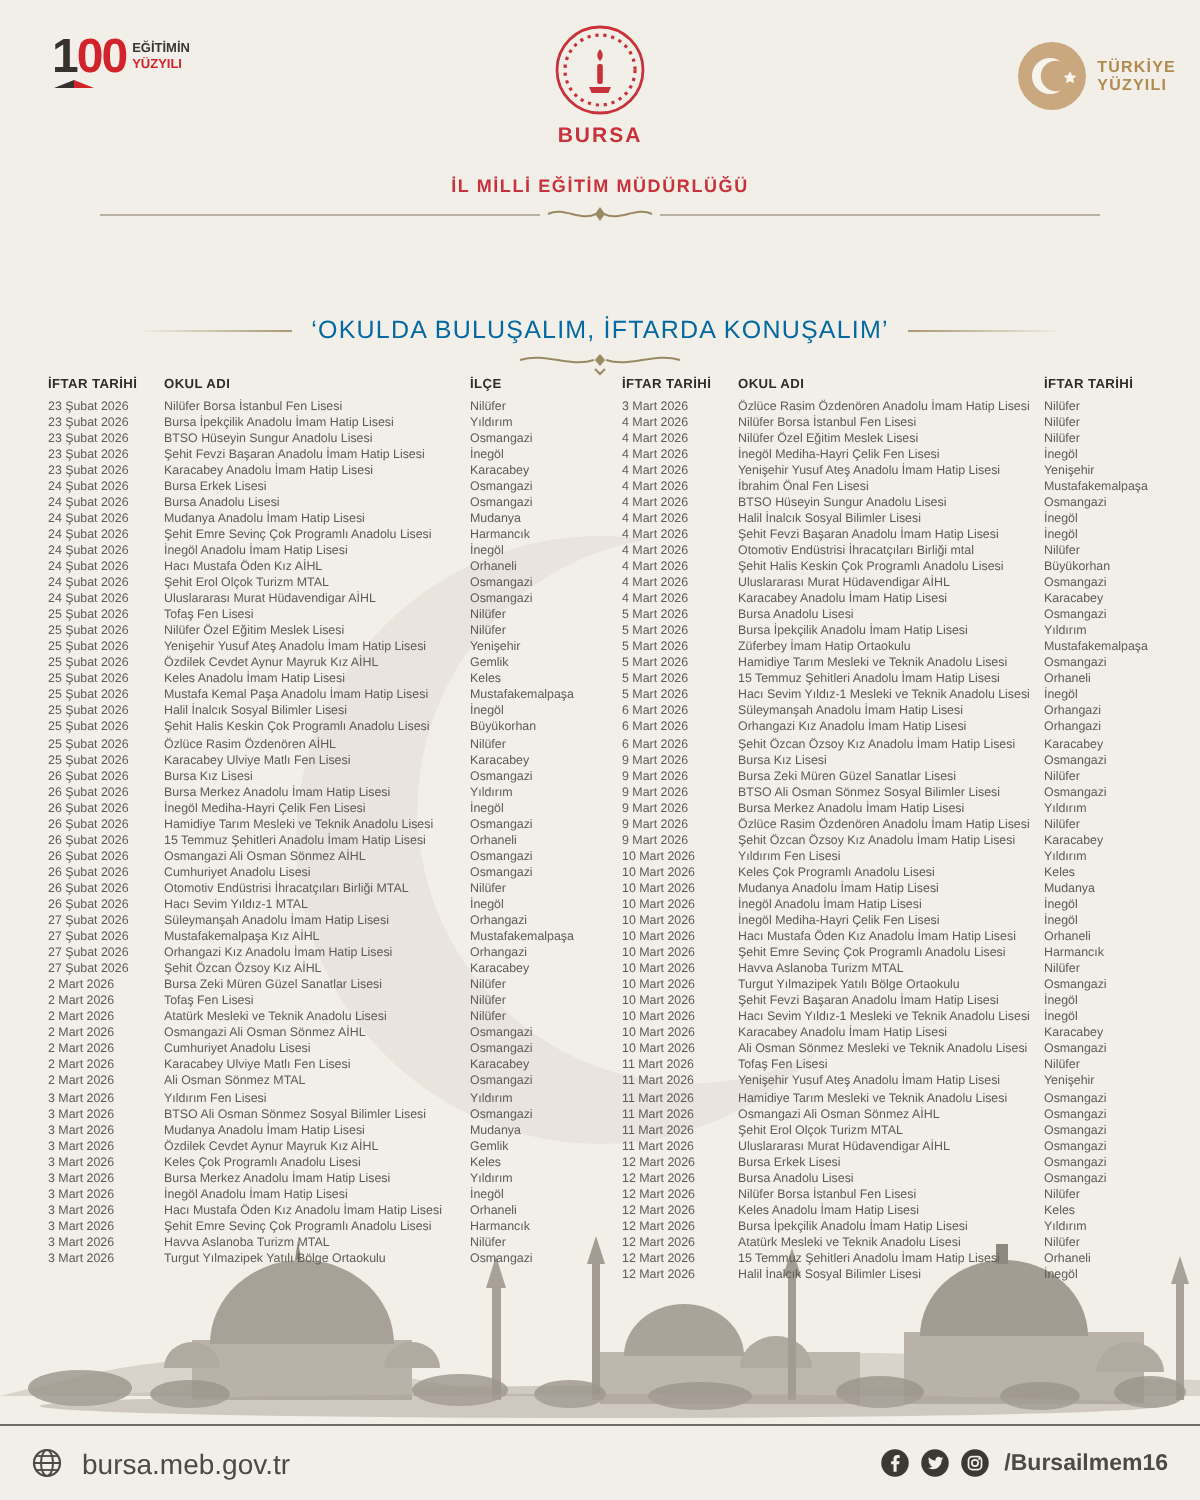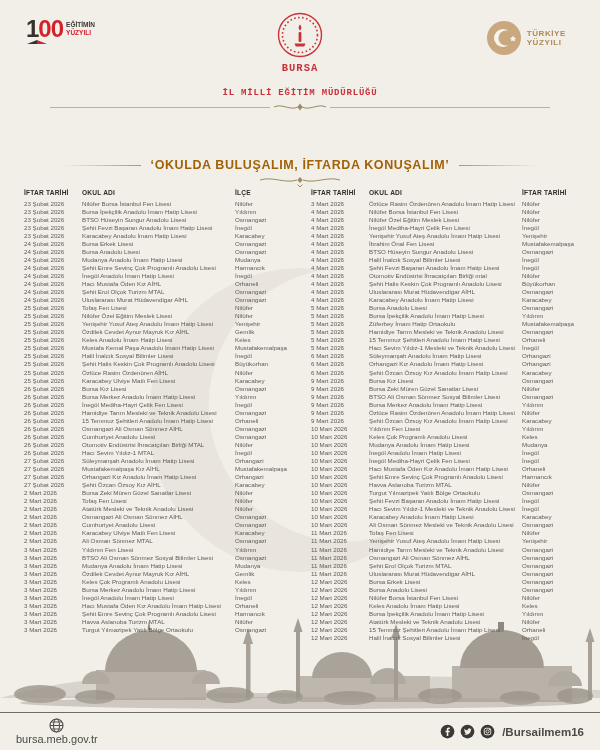--- a/index.html
+++ b/index.html
@@ -10,41 +10,41 @@
   .hdr{position:absolute;top:0;left:0;right:0;height:104px;}
   .logo100{position:absolute;left:26px;top:18px;display:flex;align-items:flex-start;gap:3px;}
   .logo100 .num{font-size:24px;font-weight:800;line-height:22px;letter-spacing:-1px;}
   .logo100 .num .one{color:#35322e;}
   .logo100 .num .zeros{color:#d2232a;}
   .logo100 .book{width:20px;height:4px;background:linear-gradient(90deg,#35322e 50%,#d2232a 50%);clip-path:polygon(0 100%,50% 0,100% 100%);margin-left:1px;}
   .logo100 .txt{font-size:6.5px;font-weight:800;line-height:7.5px;padding-top:3px;}
   .logo100 .t1{color:#3a3733;}
   .logo100 .t2{color:#d2232a;}
 
-  .emblem{position:absolute;left:0;right:0;top:12px;display:flex;flex-direction:column;align-items:center;font-family:Liberation Mono, monospace;}
+  .emblem{position:absolute;left:0;right:0;top:12px;display:flex;flex-direction:column;align-items:center;}
   .emblem .seal{width:46px;height:46px;}
   .emblem .city{margin-top:4px;font-size:10.5px;font-weight:800;color:#c8323a;letter-spacing:1px;}
   .emblem .org{font-size:9px;font-weight:700;color:#c8323a;letter-spacing:.8px;margin-top:14px;}
 
-  .logoTY{position:absolute;right:34px;top:20px;display:flex;align-items:center;gap:5px;}
+  .logoTY{position:absolute;right:12px;top:20px;display:flex;align-items:center;gap:5px;}
   .logoTY .circ{width:36px;height:36px;}
   .logoTY .txt{font-size:8px;font-weight:800;line-height:9px;color:#b08a4f;letter-spacing:.6px;}
 
   .divider{position:absolute;top:102px;left:50px;right:50px;height:10px;}
   .divider .ln{position:absolute;top:5px;height:1px;background:#b9b2a4;width:calc(50% - 30px);}
   .divider .ln.l{left:0;} .divider .ln.r{right:0;}
   .divider svg{position:absolute;left:50%;top:0;transform:translateX(-50%);}
 
   
   .title{position:absolute;top:108px;left:0;right:0;text-align:center;
          font-family:"Liberation Serif",serif;font-size:37px;font-weight:700;color:#97743a;letter-spacing:.5px;}
   .subrow{position:absolute;top:158px;left:0;right:0;display:flex;align-items:center;justify-content:center;gap:10px;}
   .subrow .sline{height:1px;width:78px;background:linear-gradient(90deg,transparent,#a89871);}
   .subrow .sline.r{background:linear-gradient(90deg,#a89871,transparent);}
-  .subtitle{font-size:12.5px;font-weight:700;color:#a16207;letter-spacing:.6px;white-space:nowrap;}
+  .subtitle{font-size:12.5px;font-weight:400;color:#0369a1;letter-spacing:.6px;white-space:nowrap;}
   .orn2{position:absolute;top:176px;left:0;right:0;display:flex;justify-content:center;}
 
   
   .watermark{position:absolute;top:230px;left:110px;opacity:.06;z-index:0;}
 
   
   .tables{position:absolute;top:189px;left:24px;right:16px;display:flex;gap:14px;z-index:2;}
   .tbl{flex:1;min-width:0;}
   .t-head{display:flex;height:10px;font-size:6.6px;font-weight:800;color:#2e2d2b;letter-spacing:.2px;}
   .t-row{display:flex;height:8.06px;align-items:center;font-size:6.2px;color:#5d5b55;}
@@ -52,21 +52,21 @@
   .tc0{width:58px;flex:none;}
   .tc1{flex:1;min-width:0;}
   .tc2{width:62px;flex:none;}
 
   
   .skyline{position:absolute;left:0;bottom:38px;width:600px;height:112px;z-index:1;pointer-events:none;}
 
   
   .footer{position:absolute;left:0;right:0;bottom:0;height:38px;background:#f2efe9;border-top:1.5px solid #6f6c65;
           display:flex;align-items:center;justify-content:space-between;padding:0 16px;box-sizing:border-box;z-index:3;}
-  .site{display:flex;align-items:center;gap:0;font-size:11px;color:#4c4a45;flex-direction:column;}
+  .site{display:flex;align-items:center;gap:10px;font-size:14px;color:#4c4a45;}
   .social{display:flex;align-items:center;gap:5px;font-size:11.5px;color:#4c4a45;}
   .social .handle{margin-left:2px;font-weight:bold;}
 </style>
 </head>
 <body>
 
 <div class="poster">
 
   <div class="hdr">
     <div class="logo100">

